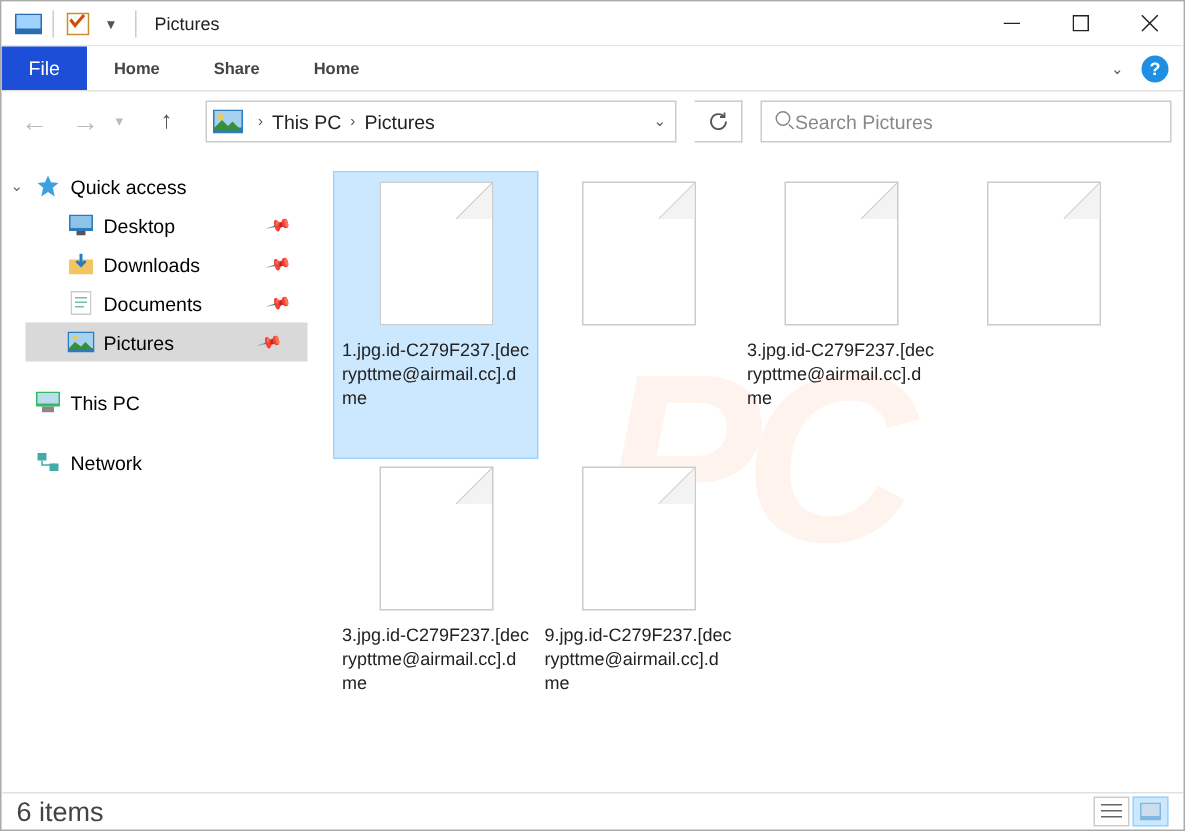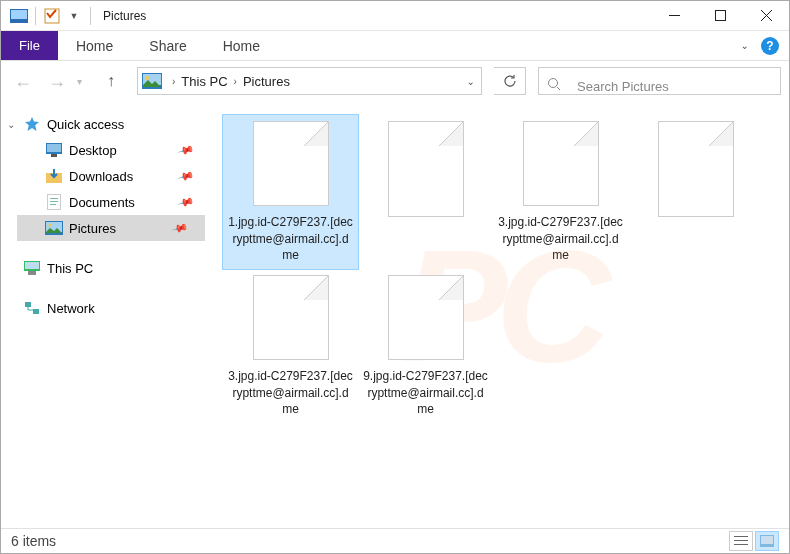--- a/index.html
+++ b/index.html
@@ -7,60 +7,60 @@
 
 .titlebar { height: 30px; display: flex; align-items: center; background: #fff; border-bottom: 1px solid #e5e5e5; }
 .titlebar .left { display: flex; align-items: center; gap: 2px; padding-left: 8px; }
 .titlebar .qat-icon { width: 20px; height: 20px; display: flex; align-items: center; justify-content: center; }
 .titlebar .divider { width: 1px; height: 18px; background: #ccc; margin: 0 4px; }
 .titlebar .title { margin-left: 6px; font-size: 12px; color: #222; }
 .titlebar .winbtns { margin-left: auto; display: flex; }
 .titlebar .winbtn { width: 46px; height: 30px; display: flex; align-items: center; justify-content: center; font-size: 14px; color: #222; }
 
 .ribbon { height: 30px; display: flex; align-items: stretch; border-bottom: 1px solid #e1e1e1; background: #fff; }
-.ribbon .file-tab { background: #4c1d95; color: #fff; font-size: 13px; padding: 0 18px; display: flex; align-items: center; }
-.ribbon .tab { font-size: 14px; color: #444; padding: 0 18px; display: flex; align-items: center; }
+.ribbon .file-tab { background: #1d4ed8; color: #fff; font-size: 13px; padding: 0 18px; display: flex; align-items: center; }
+.ribbon .tab { font-size: 11px; color: #444; padding: 0 18px; display: flex; align-items: center; font-weight: bold; }
 .ribbon .right { margin-left: auto; display: flex; align-items: center; padding-right: 10px; gap: 12px; }
 .ribbon .chev { color: #555; font-size: 10px; }
 .ribbon .help { width: 18px; height: 18px; border-radius: 50%; background: #1e8fe2; color: #fff; font-size: 12px; display: flex; align-items: center; justify-content: center; font-weight: bold; }
 
 .navbar { height: 40px; display: flex; align-items: center; padding: 0 8px; gap: 6px; }
 .navbar .navarrow { width: 28px; height: 28px; display: flex; align-items: center; justify-content: center; color: #bbb; font-size: 18px; }
 .navbar .recent { width: 14px; color: #bbb; font-size: 10px; }
 .navbar .uparrow { width: 28px; height: 28px; display: flex; align-items: center; justify-content: center; color: #555; font-size: 16px; }
 .navbar .pathbox { flex: 1; height: 28px; border: 1px solid #ccc; display: flex; align-items: center; padding: 0 4px; margin: 0 6px; position: relative; }
 .navbar .pathbox .picon { width: 20px; height: 16px; margin-right: 4px; }
 .navbar .pathbox .seg { font-size: 13px; color: #222; display: flex; align-items: center; }
 .navbar .pathbox .chv { font-size: 10px; color: #555; margin: 0 6px; }
 .navbar .pathbox .pathdrop { position: absolute; right: 6px; font-size: 10px; color: #555; }
 .navbar .refresh { width: 32px; height: 28px; border: 1px solid #ccc; border-left: none; display: flex; align-items: center; justify-content: center; color: #555; margin-right: 6px; }
-.navbar .searchbox { width: 243px; height: 28px; border: 1px solid #ccc; display: flex; align-items: flex-end; padding: 0 8px; color: #888; font-size: 13px; gap: 16px; }
+.navbar .searchbox { width: 274px; height: 28px; border: 1px solid #ccc; display: flex; align-items: center; padding: 0 8px; color: #888; font-size: 13px; gap: 0; }
 
 .body { display: flex; height: calc(100% - 30px - 30px - 40px - 25px); }
 
 .sidebar { width: 210px; padding: 10px 0 0 16px; font-size: 13px; overflow: hidden; }
 .sidebar .item { display: flex; align-items: center; height: 26px; padding-left: 6px; gap: 6px; position: relative; }
 .sidebar .item.selected { background: #d9d9d9; margin-right: 6px; }
 .sidebar .item .icon { width: 18px; height: 16px; display: flex; align-items: center; justify-content: center; }
 .sidebar .item .pin { position: absolute; right: 18px; color: #777; font-size: 11px; transform: rotate(30deg); }
 .sidebar .indent { padding-left: 28px; }
 .sidebar .gap { height: 14px; }
 .sidebar .expand { position: absolute; left: -10px; font-size: 10px; color: #666; }
 
 .content { flex: 1; padding: 14px 12px; overflow: auto; position: relative; }
 .content .grid { display: flex; flex-wrap: wrap; gap: 0; }
-.content .file { width: 135px; height: 154px; display: flex; flex-direction: column; align-items: center; padding: 6px 4px; text-align: center; font-size: 12px; color: #222; }
+.content .file { width: 135px; height: 190px; display: flex; flex-direction: column; align-items: center; padding: 6px 4px; text-align: left; font-size: 12px; color: #222; }
 .content .file.selected { background: #cce8ff; outline: 1px solid #99d1ff; }
 .content .file .thumb { width: 76px; height: 96px; background: #fff; border: 1px solid #ccc; position: relative; margin-bottom: 8px; }
 .content .file .thumb::before { content: ""; position: absolute; top: 0; right: 0; width: 24px; height: 24px; background: linear-gradient(135deg, transparent 0 48%, #ccc 50%, #f3f3f3 52% 100%); }
 .content .file .fname { line-height: 1.35; word-break: break-all; max-width: 125px; }
 
 .watermark { position: absolute; top: 50%; left: 50%; transform: translate(-50%, -55%); font-size: 160px; color: rgba(255,110,20,0.08); font-weight: bold; letter-spacing: -12px; font-style: italic; pointer-events: none; white-space: nowrap; }
 
-.statusbar { height: 25px; border-top: 1px solid #e1e1e1; display: flex; align-items: center; padding: 0 10px; font-size: 14px; color: #444; }
+.statusbar { height: 25px; border-top: 1px solid #e1e1e1; display: flex; align-items: center; padding: 0 10px; font-size: 18px; color: #444; }
 .statusbar .viewbtns { margin-left: auto; display: flex; gap: 2px; }
 .statusbar .viewbtn { width: 24px; height: 20px; border: 1px solid #ccc; display: flex; align-items: center; justify-content: center; }
 .statusbar .viewbtn.active { background: #cce8ff; border-color: #99d1ff; }
 </style>
 </head>
 <body>
 
 <div class="titlebar">
   <div class="left">
     <span class="qat-icon">

